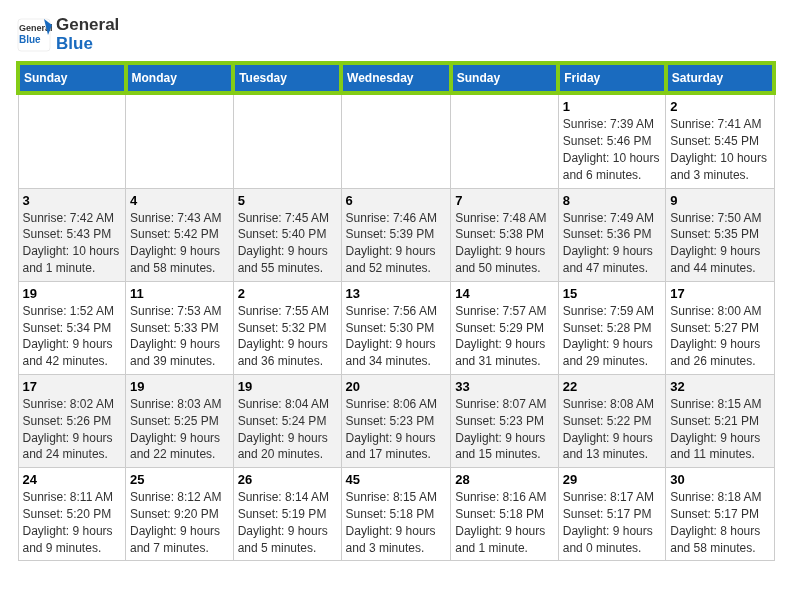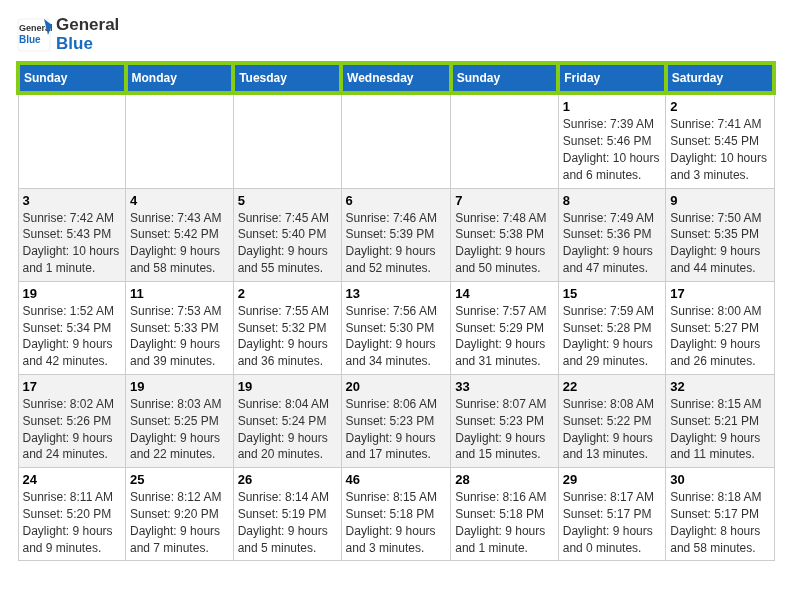--- a/index.html
+++ b/index.html
@@ -275,21 +275,21 @@
 Sunset: 9:20 PM
 Daylight: 9 hours and 7 minutes.</div>
         </td>
         <td>
           <span class="day-number">26</span>
           <div class="day-info">Sunrise: 8:14 AM
 Sunset: 5:19 PM
 Daylight: 9 hours and 5 minutes.</div>
         </td>
         <td>
-          <span class="day-number">46</span>
+          <span class="day-number">45</span>
           <div class="day-info">Sunrise: 8:15 AM
 Sunset: 5:18 PM
 Daylight: 9 hours and 3 minutes.</div>
         </td>
         <td>
           <span class="day-number">28</span>
           <div class="day-info">Sunrise: 8:16 AM
 Sunset: 5:18 PM
 Daylight: 9 hours and 1 minute.</div>
         </td>

